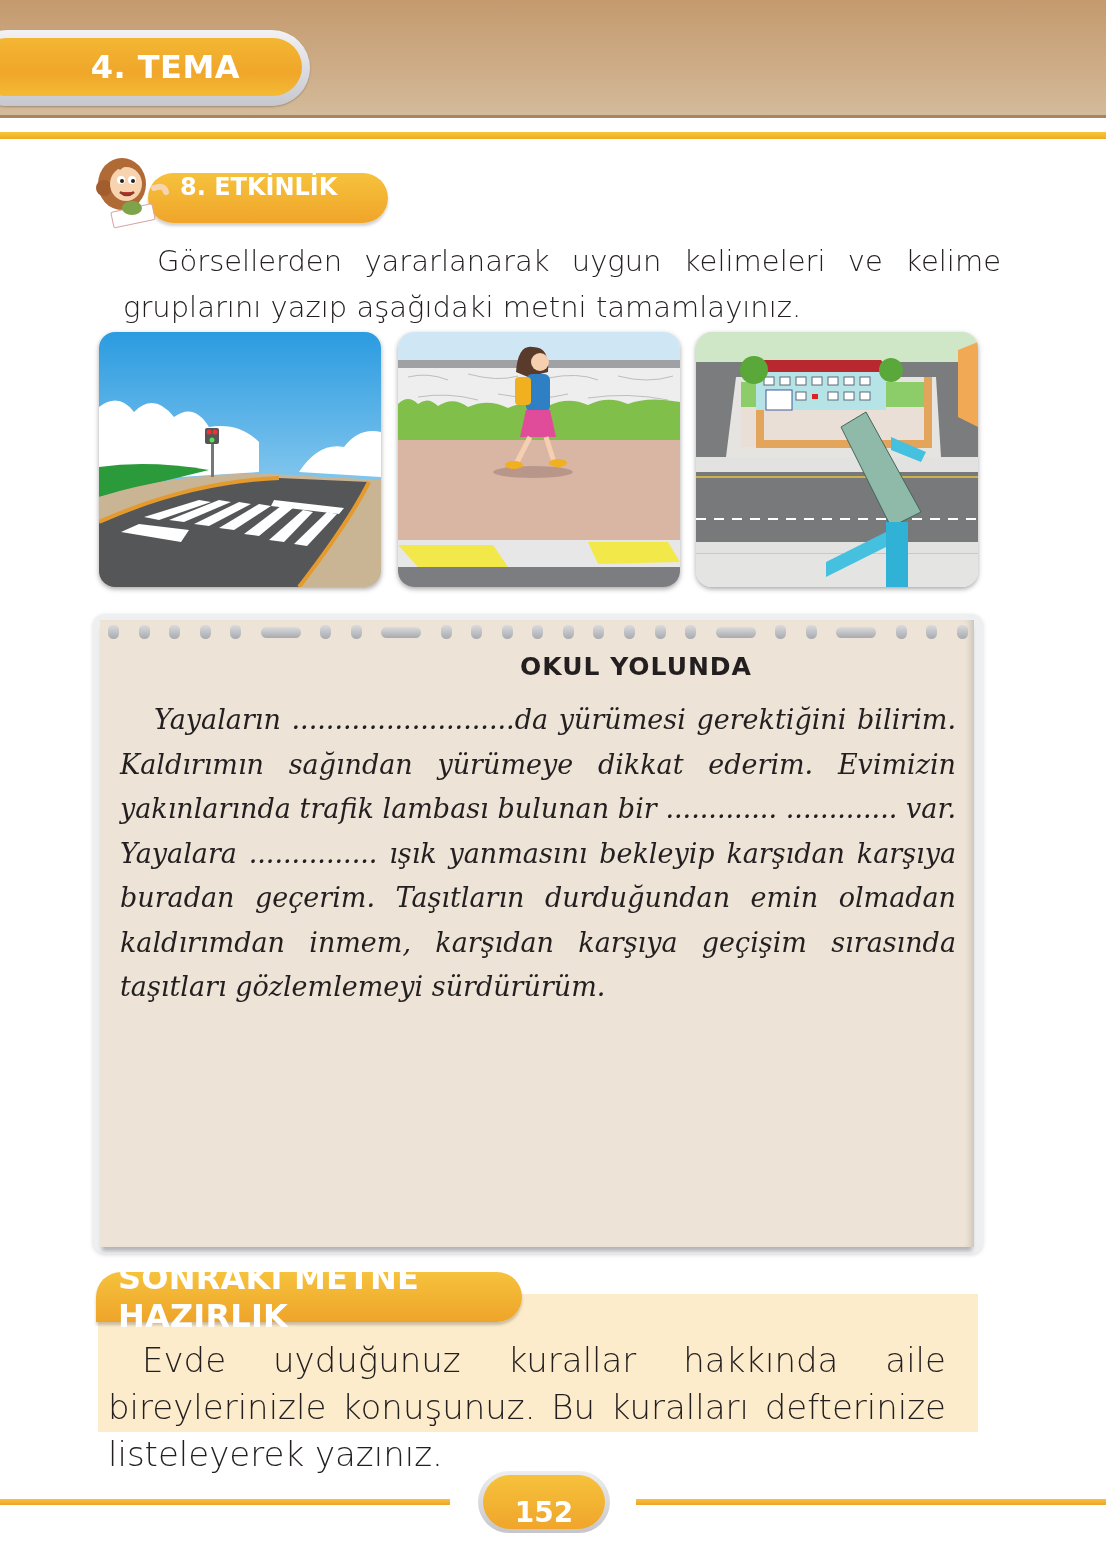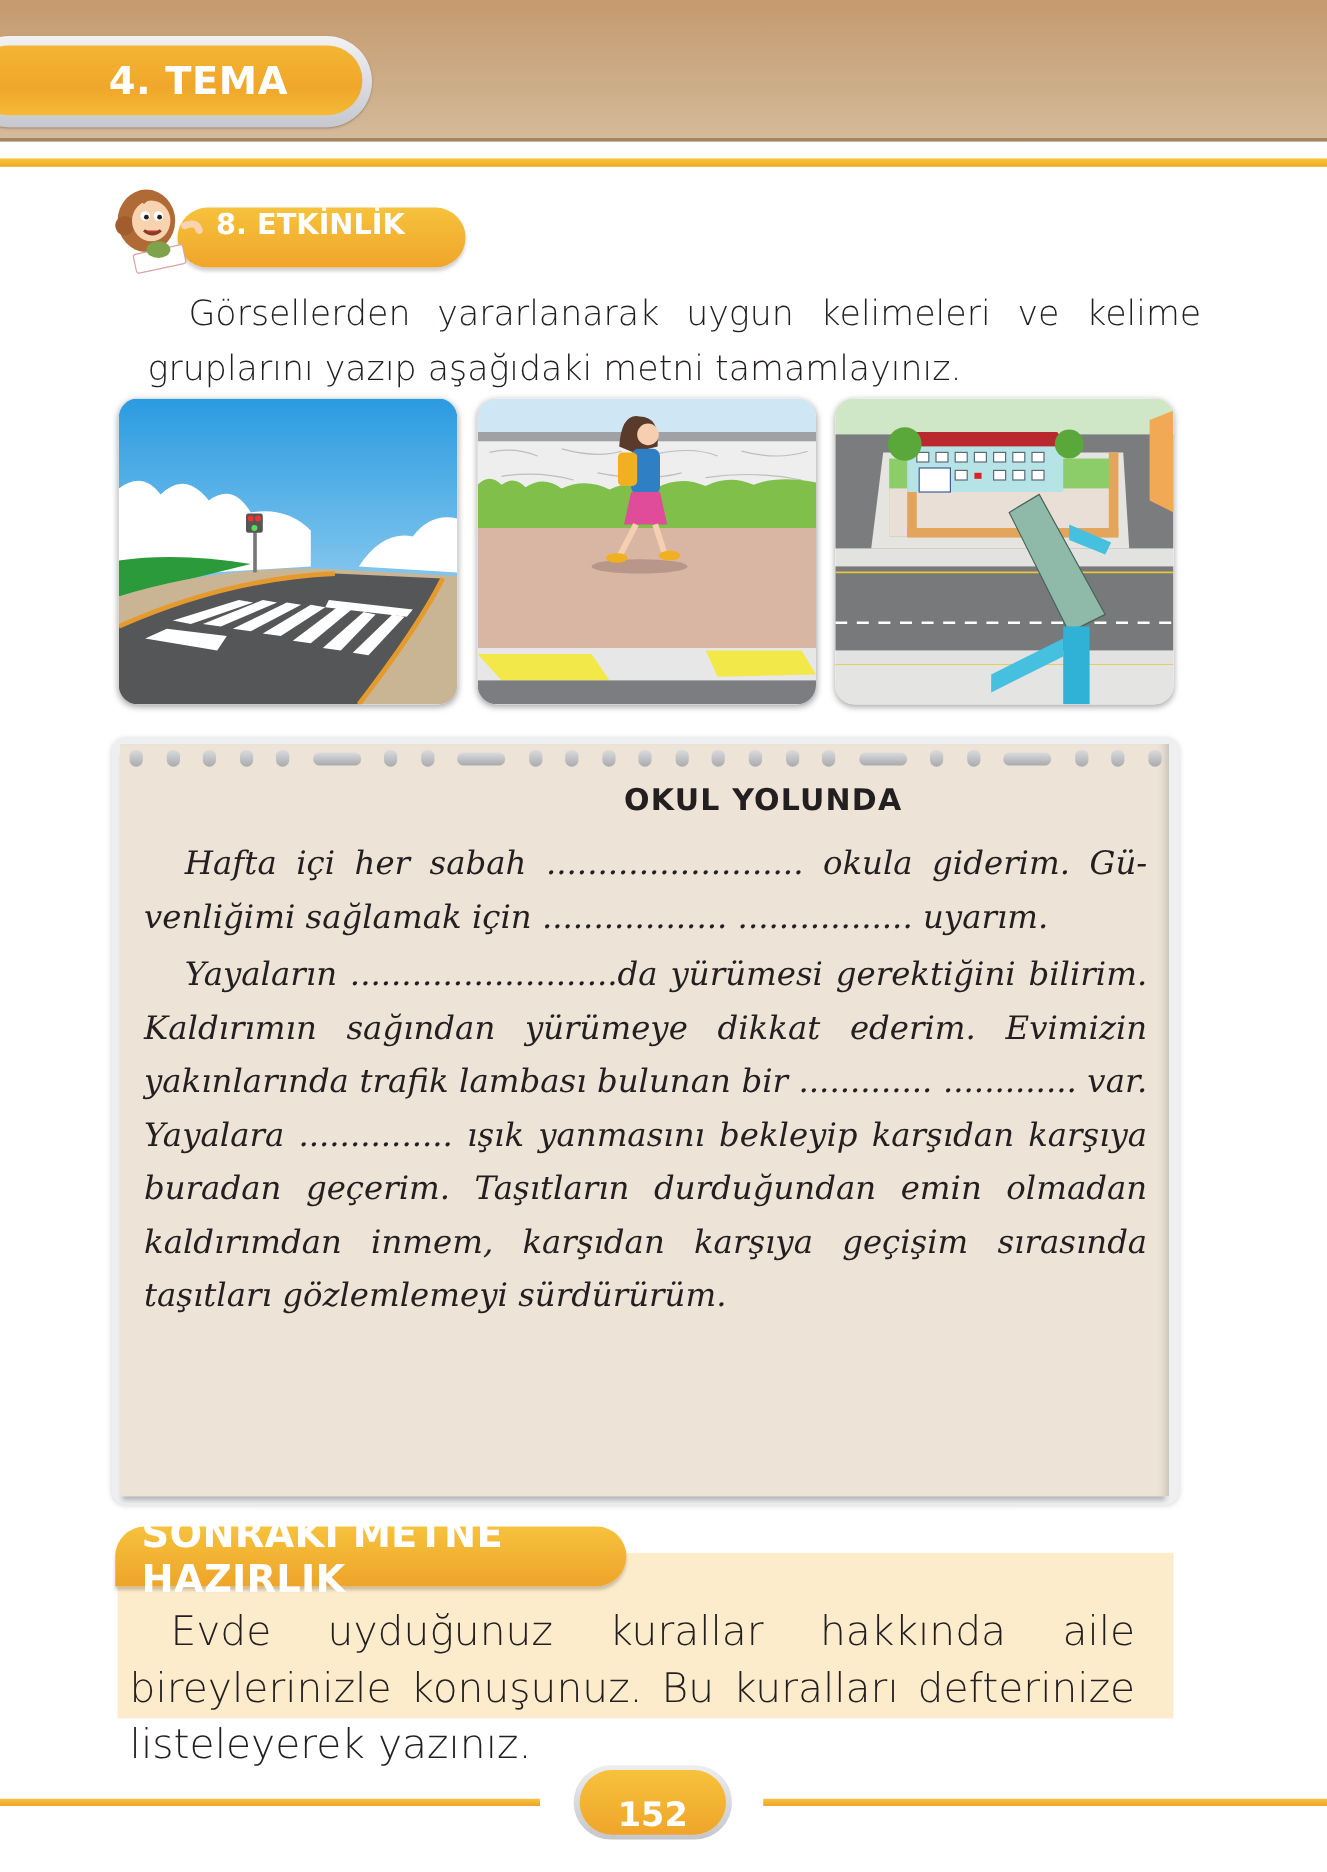--- a/index.html
+++ b/index.html
@@ -254,21 +254,20 @@
   <div class="ring wide"></div>
   <div class="ring"></div>
   <div class="ring"></div>
   <div class="ring wide"></div>
   <div class="ring"></div>
   <div class="ring"></div>
   <div class="ring"></div>
 </div>
 <div class="note-title">OKUL YOLUNDA</div>
 <div class="note-body">
-  <p>Hafta içi her sabah ......................... okula giderim. Gü-venliğimi sağlamak için .................. ................. uyarım.</p>
   <p>Yayaların ..........................da yürümesi gerektiğini bilirim. Kaldırımın sağından yürümeye dikkat ederim. Evimizin yakınlarında trafik lambası bulunan bir ............. ............. var. Yayalara ............... ışık yanmasını bekleyip karşıdan karşıya buradan geçerim. Taşıtların durduğundan emin olmadan kaldırımdan inmem, karşıdan karşıya geçişim sırasında taşıtları gözlemlemeyi sürdürürüm.</p>
 </div>
 
 <div class="prep-box"></div>
 <div class="prep-badge">
   <span>SONRAKİ METNE HAZIRLIK</span>
 </div>
 <div class="prep-text">Evde uyduğunuz kurallar hakkında aile bireylerinizle konuşunuz. Bu kuralları defterinize listeleyerek yazınız.</div>
 
 <div class="foot-line l"></div>

